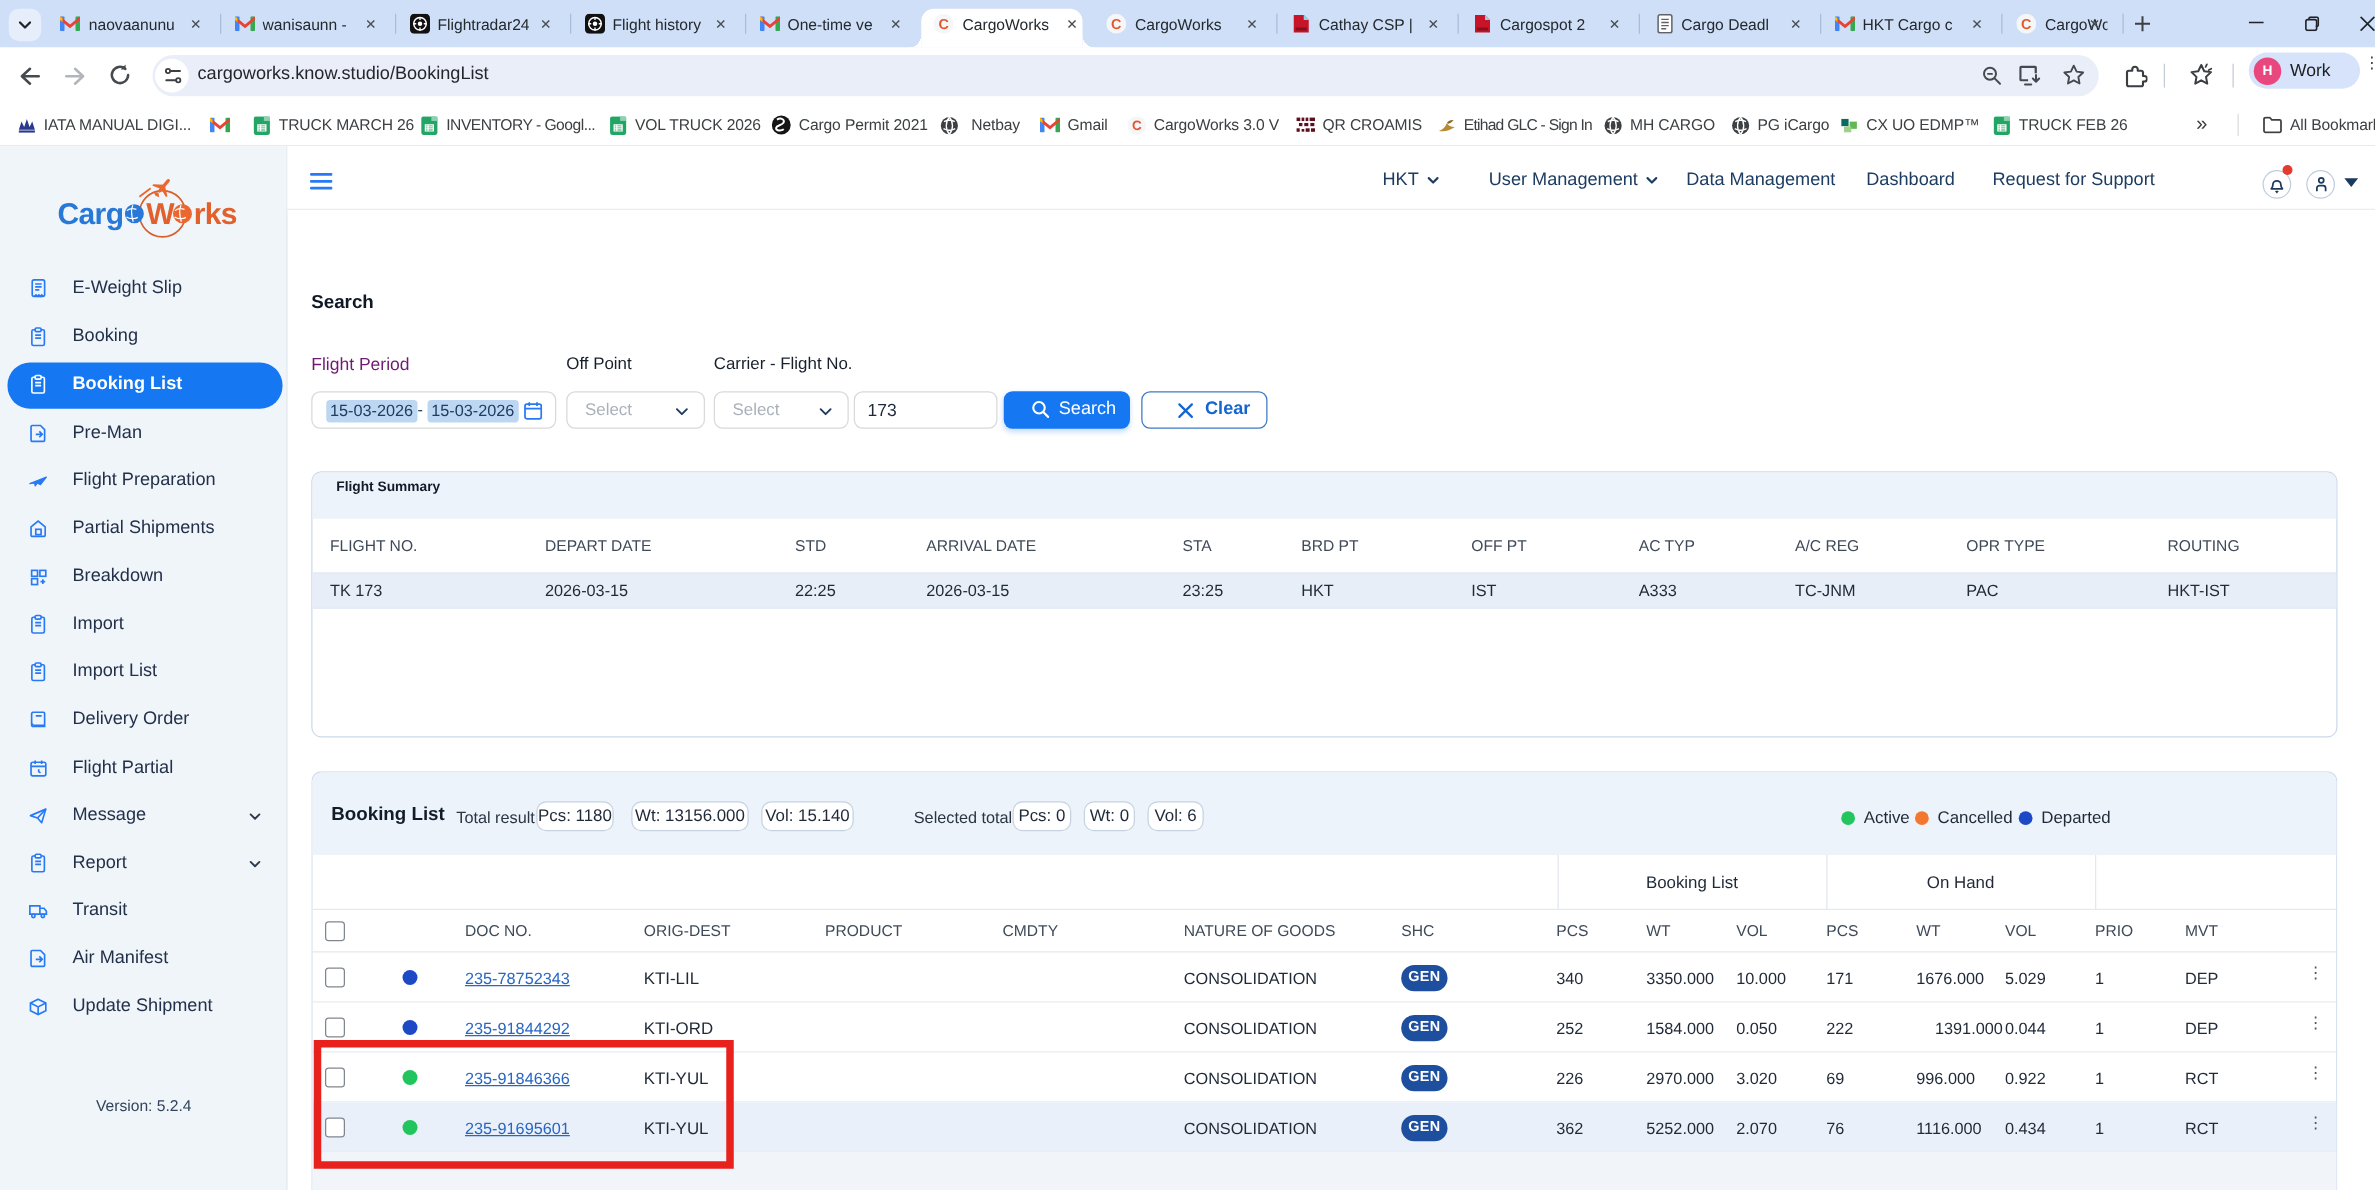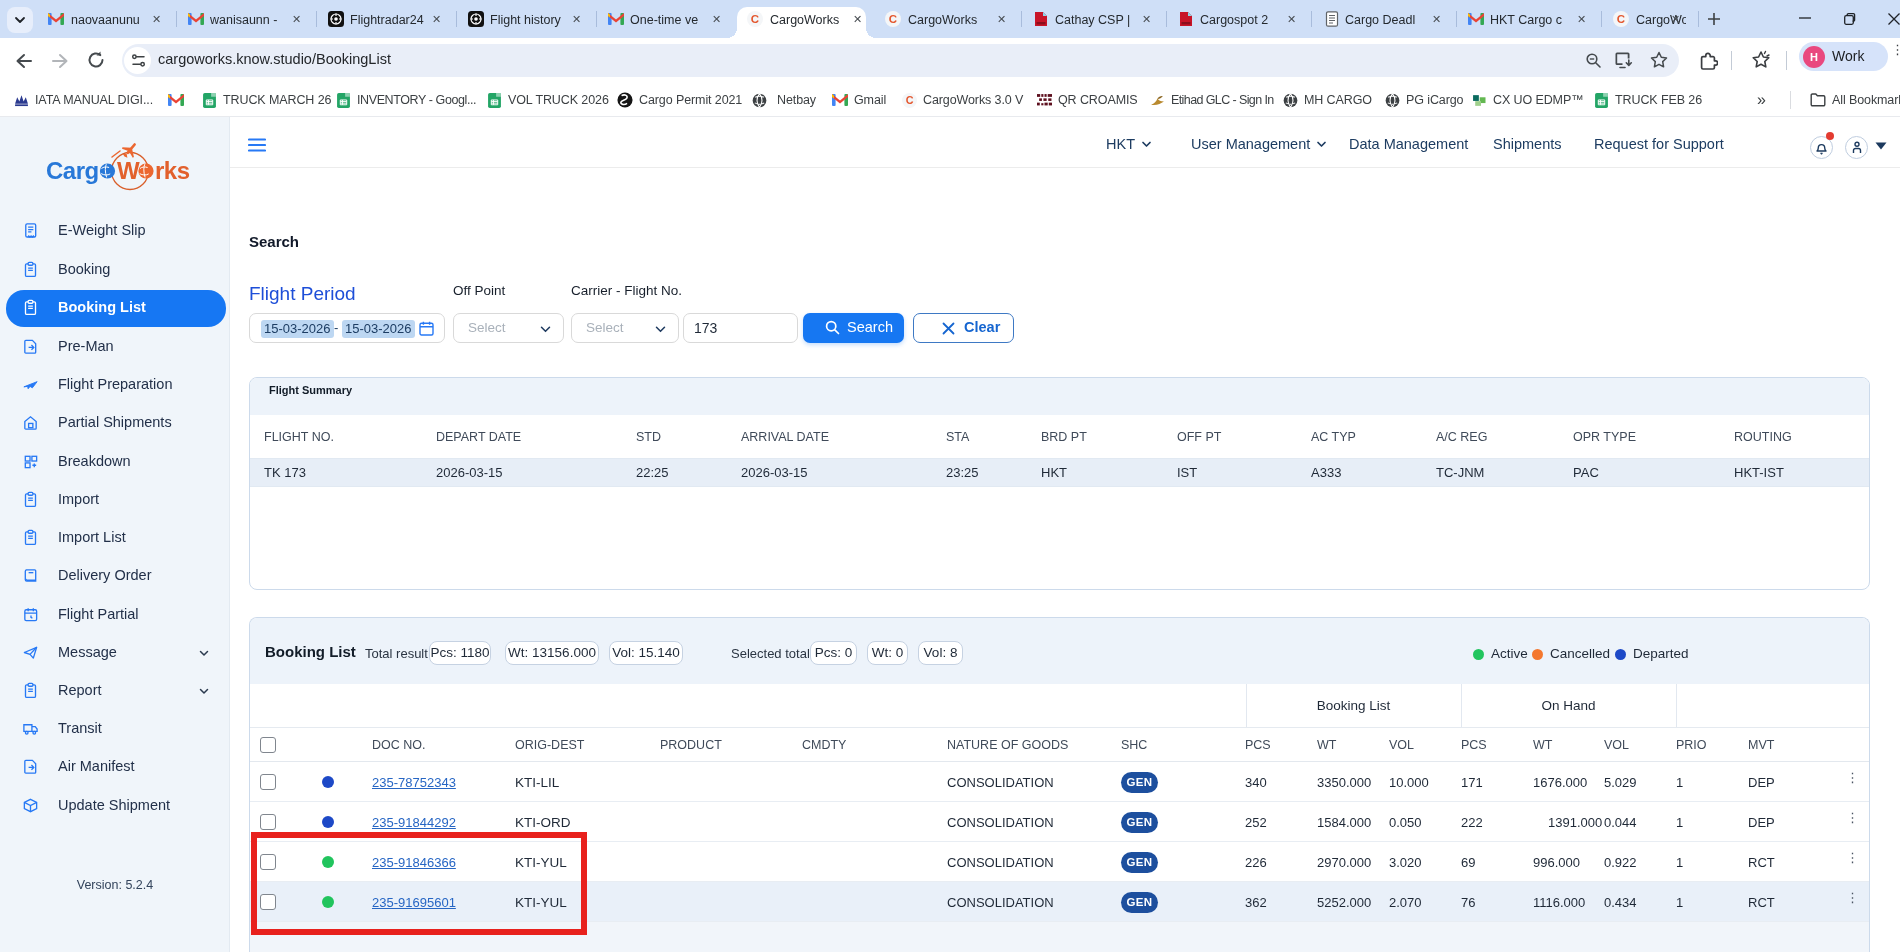--- a/index.html
+++ b/index.html
@@ -539,40 +539,40 @@
     <svg class="abs" style="left:18px;top:21px" width="18" height="14" viewBox="0 0 18 14">
         <path d="M1 1.5 h16 M1 7 h16 M1 12.5 h16" stroke="#2779f5" stroke-width="2.2" stroke-linecap="round"></path>
       </svg>
     <div class="nav" style="left:876px;">HKT<svg style="margin-left:6px" width="11" height="11" viewBox="0 0 11 11">
           <path d="M2 3.5 l3.5 3.5 3.5-3.5" stroke="#1d3c61" stroke-width="1.7" fill="none" stroke-linecap="round" stroke-linejoin="round"></path>
         </svg></div>
     <div class="nav" style="left:961px;">User Management<svg style="margin-left:6px" width="11" height="11" viewBox="0 0 11 11">
           <path d="M2 3.5 l3.5 3.5 3.5-3.5" stroke="#1d3c61" stroke-width="1.7" fill="none" stroke-linecap="round" stroke-linejoin="round"></path>
         </svg></div>
     <div class="nav" style="left:1119px;">Data Management</div>
-    <div class="nav" style="left:1263px;">Shipments</div>
+    <div class="nav" style="left:1263px;">Dashboard</div>
     <div class="nav" style="left:1364px;">Request for Support</div>
     <div class="abs" style="left:1580px;top:19px;width:23px;height:23px;border:1px solid #bfcddf;border-radius:50%;"></div>
     <svg class="abs" style="left:1585px;top:24px" width="13" height="14" viewBox="0 0 13 14">
         <path d="M2 10 c0.8-0.8 1.3-1.2 1.3-3.2 a3.2 3.2 0 0 1 6.4 0 c0 2 0.5 2.4 1.3 3.2 z" fill="none" stroke="#1c3a5e" stroke-width="1.4" stroke-linejoin="round"></path>
         <path d="M5.5 11.8 a1.2 1.2 0 0 0 2 0 M6.5 13 v0.5" stroke="#1c3a5e" stroke-width="1.2" fill="none"></path>
       </svg>
     <div class="abs" style="left:1596px;top:15px;width:8px;height:8px;border-radius:50%;background:#e33b30;"></div>
     <div class="abs" style="left:1615px;top:19px;width:23px;height:23px;border:1px solid #bfcddf;border-radius:50%;"></div>
     <svg class="abs" style="left:1621px;top:24px" width="12" height="13" viewBox="0 0 12 13">
         <circle cx="6" cy="3.2" r="2" fill="none" stroke="#1c3a5e" stroke-width="1.4"></circle>
         <path d="M2.5 12 V9.5 a2 2 0 0 1 2-2 h3 a2 2 0 0 1 2 2 V12" fill="none" stroke="#1c3a5e" stroke-width="1.4"></path>
       </svg>
     <svg class="abs" style="left:1645px;top:25px" width="12" height="8" viewBox="0 0 12 8">
         <path d="M0.5 0.5 h11 L6 7.5 z" fill="#1c3a5e"></path>
       </svg>
   </div>
   <div id="content">
     <div class="abs" style="left:249px;top:116px;font-size:15px;font-weight:bold;color:#101828;">Search</div>
-    <div class="abs" style="left:249px;top:166px;font-size:19px;color:#1d4ed8;">Flight Period</div>
+    <div class="abs" style="left:249px;top:166px;font-size:14px;color:#701a75;">Flight Period</div>
     <div class="abs" style="left:453px;top:166px;font-size:13.5px;color:#18202c;">Off Point</div>
     <div class="abs" style="left:571px;top:166px;font-size:13.5px;color:#18202c;">Carrier - Flight No.</div>
 
     <div class="abs" style="left:249px;top:196px;width:196px;height:30px;border:1px solid #d9d9d9;border-radius:7px;background:#fff;">
       <div class="abs" style="left:11px;top:6px;height:18px;padding:0 3px;background:#bdd7f2;border-radius:3px;font-size:13px;line-height:18px;color:#1d3d63;">15-03-2026</div>
       <div class="abs" style="left:84px;top:6px;font-size:13px;color:#1d3d63;">-</div>
       <div class="abs" style="left:92px;top:6px;height:18px;padding:0 3px;background:#bdd7f2;border-radius:3px;font-size:13px;line-height:18px;color:#1d3d63;">15-03-2026</div>
       <svg class="abs" style="left:169px;top:7px" width="15" height="15" viewBox="0 0 15 15">
           <rect x="1" y="2.2" width="13" height="11.8" rx="1.5" fill="none" stroke="#2779f5" stroke-width="1.4"></rect>
           <path d="M1 5.8 h13 M4.4 0.8 v3 M10.6 0.8 v3" stroke="#2779f5" stroke-width="1.4"></path>
@@ -641,21 +641,21 @@
     <div class="panel" style="left:249px;top:500px;width:1621px;height:335px;border-bottom:none;border-radius:8px 8px 0 0;">
       <div class="phead" style="height:66px;">
         <div class="abs" style="left:15px;top:25px;font-size:15px;font-weight:bold;color:#121c28;">Booking List</div>
         <div class="abs" style="left:115px;top:28px;font-size:13px;color:#2a3442;">Total result</div>
         <div class="pill" style="left:179px;top:23px;width:62px;">Pcs: 1180</div>
         <div class="pill" style="left:255px;top:23px;width:94px;">Wt: 13156.000</div>
         <div class="pill" style="left:359px;top:23px;width:74px;">Vol: 15.140</div>
         <div class="abs" style="left:481px;top:28px;font-size:13px;color:#2a3442;">Selected total</div>
         <div class="pill" style="left:560px;top:23px;width:47px;">Pcs: 0</div>
         <div class="pill" style="left:617px;top:23px;width:41px;">Wt: 0</div>
-        <div class="pill" style="left:668px;top:23px;width:45px;">Vol: 8</div>
+        <div class="pill" style="left:668px;top:23px;width:45px;">Vol: 6</div>
         <div class="dot" style="left:1223px;top:31px;width:11px;height:11px;background:#22c55e;"></div>
         <div class="abs" style="left:1241px;top:28px;font-size:13.5px;color:#1f2937;">Active</div>
         <div class="dot" style="left:1282px;top:31px;width:11px;height:11px;background:#f4772e;"></div>
         <div class="abs" style="left:1300px;top:28px;font-size:13.5px;color:#1f2937;">Cancelled</div>
         <div class="dot" style="left:1365px;top:31px;width:11px;height:11px;background:#1d49c7;"></div>
         <div class="abs" style="left:1383px;top:28px;font-size:13.5px;color:#1f2937;">Departed</div>
       </div>
 
       <div class="vline" style="left:996px;top:66px;height:44px;"></div>
       <div class="vline" style="left:1211px;top:66px;height:44px;"></div>

